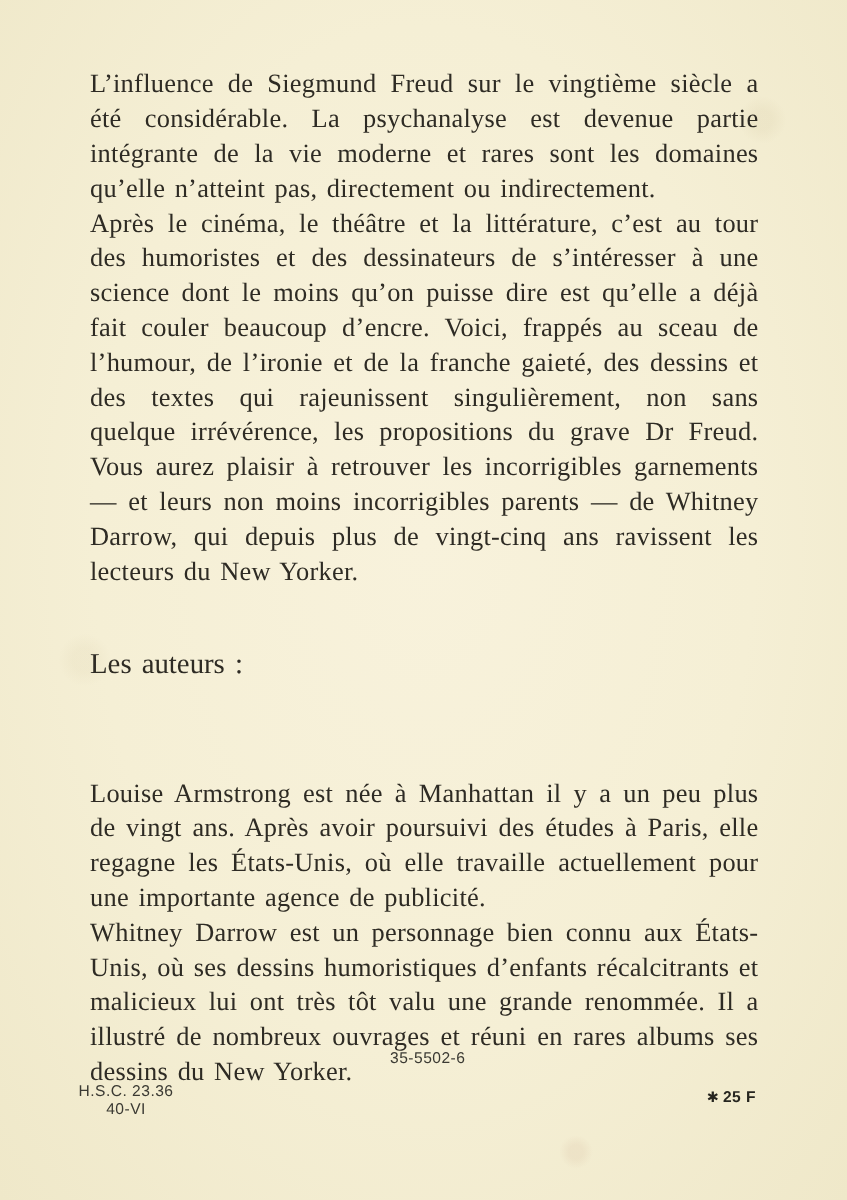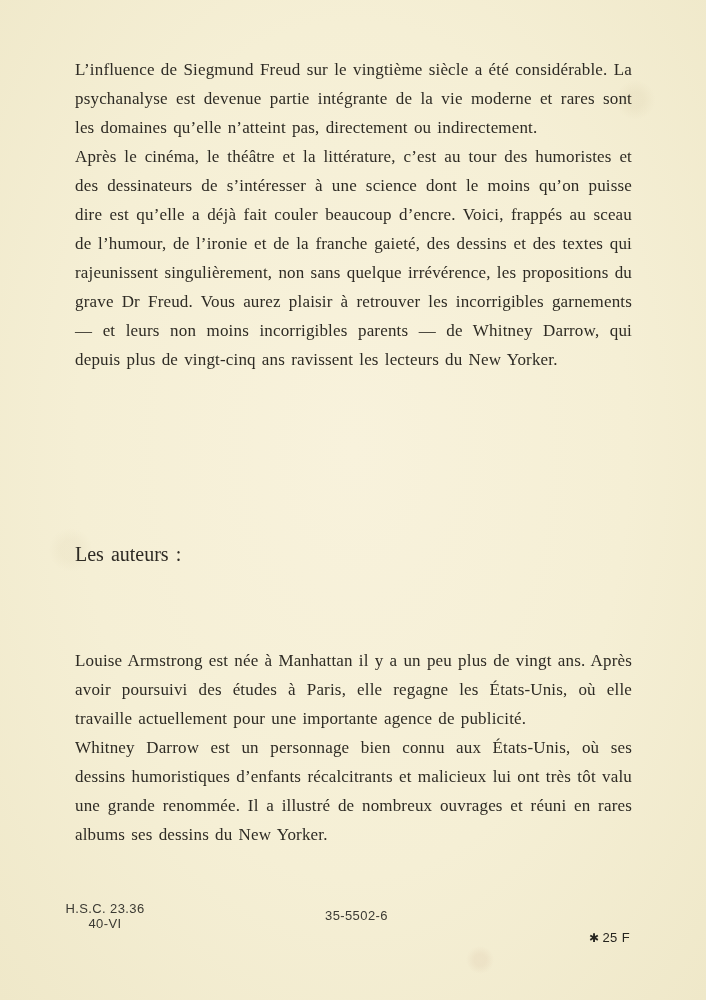--- a/index.html
+++ b/index.html
@@ -19,36 +19,36 @@
       radial-gradient(circle at 90% 10%, rgba(170,150,100,0.08) 0 8px, rgba(170,150,100,0) 20px),
       radial-gradient(circle at 10% 55%, rgba(170,150,100,0.06) 0 10px, rgba(170,150,100,0) 22px),
       radial-gradient(ellipse at 50% 45%, #f8f2dc 0%, #f5efd5 55%, #efe8c9 100%);
     color: #2e2b24;
     font-family: "Liberation Serif", "DejaVu Serif", serif;
   }
   .text-block {
     position: absolute;
     left: 75px;
     width: 557px;
-    font-size: 17px;
+    font-size: 22px;
     line-height: 29px;
     text-align: justify;
     text-align-last: left;
     word-spacing: 0.10em;
     letter-spacing: 0.01em;
   }
   .text-block p {
     margin: 0;
   }
   .synopsis { top: 55px; }
   .heading {
     position: absolute;
     left: 75px;
     top: 540px;
-    font-size: 20px;
+    font-size: 24px;
     line-height: 29px;
     word-spacing: 0.10em;
   }
   .authors { top: 598px; margin-top: 48px; }
   .italic { }
   .footer-item {
     position: absolute;
     font-family: "Liberation Sans", "DejaVu Sans", sans-serif;
     font-size: 13px;
     line-height: 15px;
@@ -56,29 +56,28 @@
     letter-spacing: 0.4px;
   }
   .code-left {
     left: 60px;
     top: 901px;
     width: 90px;
     text-align: center;
   }
   .code-center {
     left: 325px;
-    top: 908px;
+    top: 874px;
   }
   .price {
     left: 589px;
     top: 906px;
-    font-weight: normal;
+    font-weight: bold;
     font-size: 13px;
     color: #26251f;
-    margin-top: 24px;
   }
   .price .star {
     display: inline-block;
     margin-right: 3px;
     font-size: 12px;
   }
 </style>
 </head>
 <body>
 

